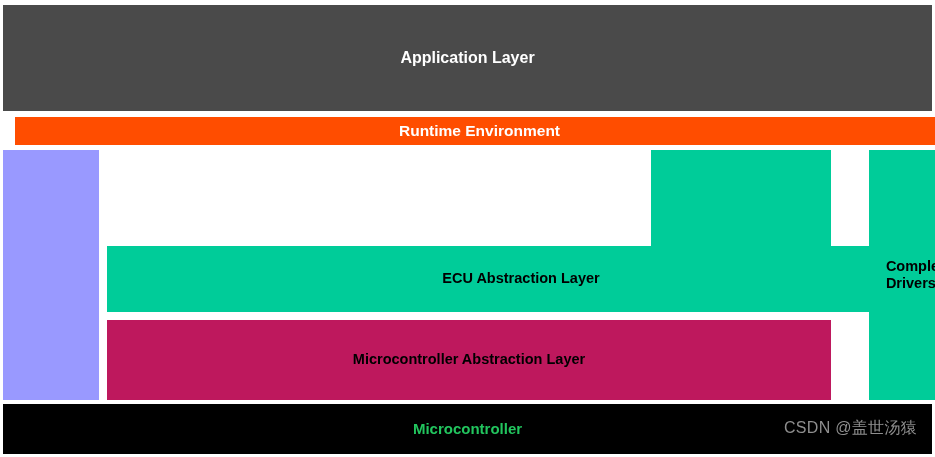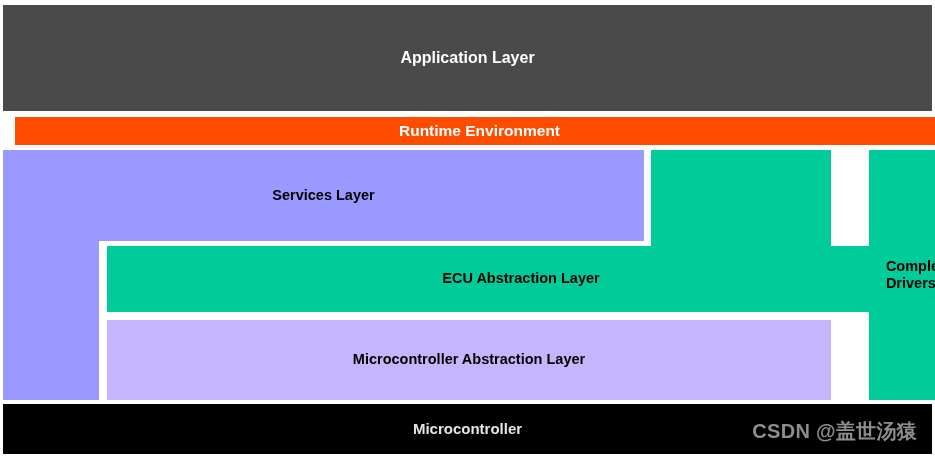--- a/index.html
+++ b/index.html
@@ -80,21 +80,21 @@
     height: 66px;
     background: #00cc99;
     color: #000000;
     font-size: 14.5px;
   }
   .mcal-layer {
     left: 107px;
     top: 320px;
     width: 724px;
     height: 80px;
-    background: #c4b5fd;
+    background: #be185d;
     color: #000000;
     font-size: 14.5px;
   }
   .complex-drivers {
     left: 837px;
     top: 150px;
     width: 95px;
     height: 250px;
     background: #00cc99;
     color: #000000;
@@ -102,50 +102,49 @@
     margin-left: 32px;
   }
 
   
   .microcontroller {
     left: 3px;
     top: 404px;
     width: 929px;
     height: 50px;
     background: #000000;
-    color: #e5e5e5;
+    color: #22c55e;
     font-size: 15px;
   }
 
   
   .watermark {
     position: absolute;
     right: 18px;
     top: 418px;
     color: #8e8e8e;
-    font-size: 20px;
-    font-weight: bold;
+    font-size: 16px;
+    font-weight: normal;
     letter-spacing: 0.3px;
     pointer-events: none;
   }
 </style>
 </head>
 <body>
 
 <div id="diagram">
 
   <div class="block application-layer">Application Layer</div>
 
   <div class="block runtime-environment">Runtime Environment</div>
 
   <div class="block bsw-left-column"></div>
 
   <div class="block services-green-right"></div>
 
-  <div class="block services-layer">Services Layer</div>
 
   <div class="block ecu-abstraction-layer">ECU Abstraction Layer</div>
 
   <div class="block mcal-layer">Microcontroller Abstraction Layer</div>
 
   <div class="block complex-drivers">Complex
 Drivers</div>
 
   <div class="block microcontroller">Microcontroller</div>
 

